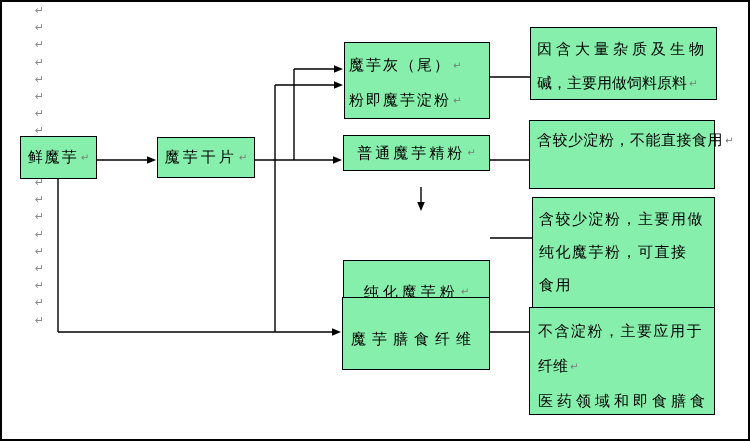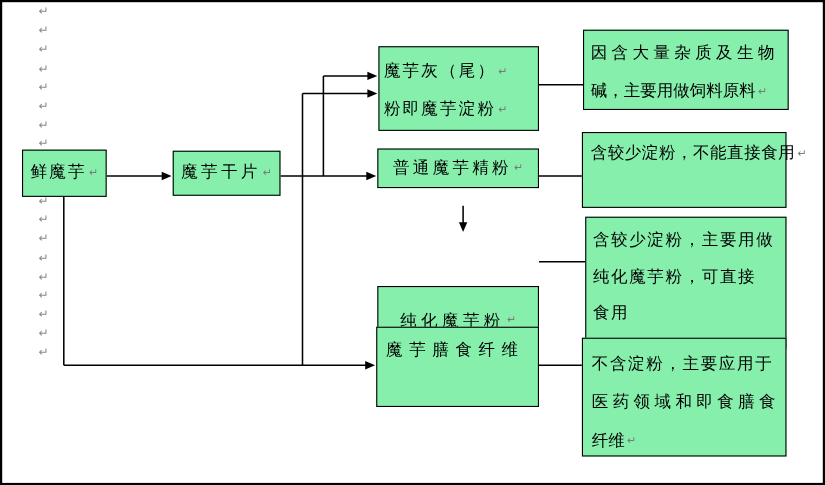--- a/index.html
+++ b/index.html
@@ -25,21 +25,21 @@
   }
   
   .n-fresh   {left:18px;  top:134px; width:77px;  height:43px; letter-spacing:2px;}
   .n-dried   {left:155px; top:135px; width:98px;  height:41px; letter-spacing:3px;align-items:center;}
   .n-ash     {left:342px; top:40px;  width:146px; height:77px; padding:5px 0 0 4px;}
   .n-ash .ln {line-height:34px; letter-spacing:2px;}
   .n-common  {left:341px; top:133px; width:147px; height:36px; letter-spacing:3px;}
   .n-purified{left:341px; top:210px; width:147px; height:64px; letter-spacing:4px;margin-top:48px;}
   .n-fiber   {left:340px; top:295px; width:148px; height:73px; padding:5px 0 0 8px;}
   .n-fiber .ln{line-height:32px;}
-  .n-fiber .l1{letter-spacing:6px;}
+  .n-fiber .l1{letter-spacing:6px;margin-top:20px;}
   .n-fiber .l2{letter-spacing:4px;}
   
   .t-ash     {left:528px; top:25px;  width:187px; height:73px;  padding:4px 0 0 6px;}
   .t-ash .ln {line-height:34px;}
   .t-ash .l1 {letter-spacing:4px;}
   .t-common  {left:527px; top:118px; width:186px; height:69px;  padding:3px 0 0 7px;}
   .t-common .ln{line-height:33px; letter-spacing:0.5px;}
   .t-purified{left:530px; top:195px; width:183px; height:120px; padding:5px 0 0 6px;}
   .t-purified .ln{line-height:33px; letter-spacing:1.5px;}
   .t-fiber   {left:527px; top:305px; width:186px; height:108px; padding:6px 0 0 8px;}
@@ -141,17 +141,17 @@
   </div>
 
   <div class="note t-purified">
     <div class="ln l1">含较少淀粉，主要用做</div>
     <div class="ln l2">纯化魔芋粉，可直接</div>
     <div class="ln l3">食用</div>
   </div>
 
   <div class="note t-fiber">
     <div class="ln l1">不含淀粉，主要应用于</div>
+    <div class="ln l3"><span>纤维</span><span class="ret">↵</span></div>
     <div class="ln l2">医药领域和即食膳食</div>
-    <div class="ln l3"><span>纤维</span><span class="ret">↵</span></div>
   </div>
 
 </div>
 
 </body></html>

